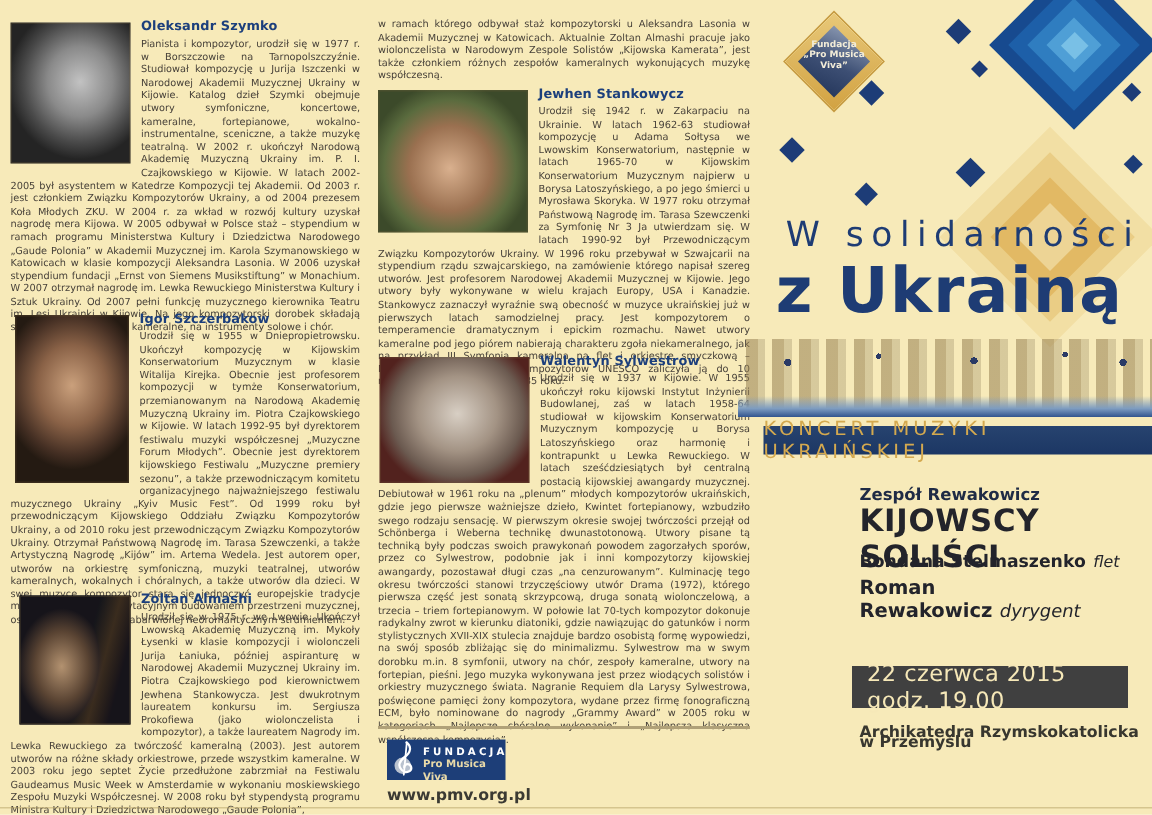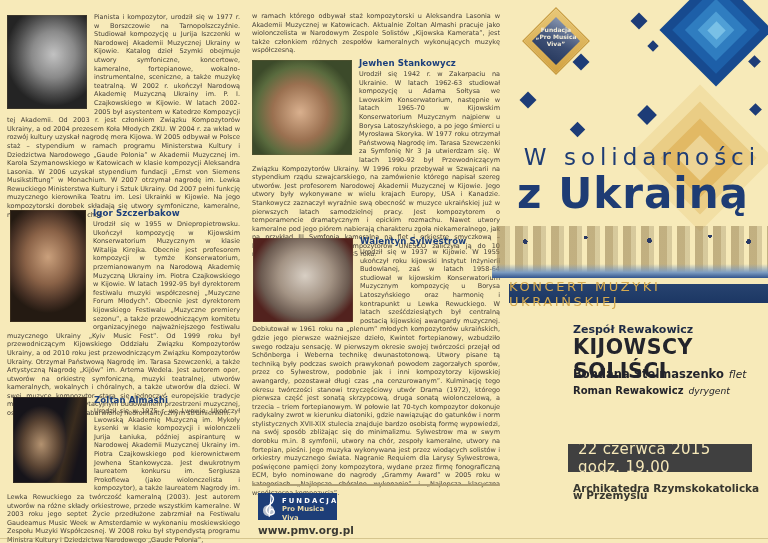--- a/index.html
+++ b/index.html
@@ -81,39 +81,40 @@
   
   #band{position:absolute; left:17px; right:0; top:284px; height:19px;
     background:linear-gradient(#27436f,#1c3764);
     display:flex; align-items:center; justify-content:center;}
   #band span{font-size:13px; letter-spacing:2.6px; color:#d4a94f; font-weight:500;}
   
   .info{position:absolute; left:81px; color:#23242b;}
   #ens-label{top:323px; font-size:11px; font-weight:bold; color:#1f2b45;}
   #ens-name{top:335px; font-size:20.5px; letter-spacing:.5px; font-weight:600; color:#23242b;}
   #perf1{top:367px; font-size:11.5px; font-weight:bold;}
-  #perf2{top:385px; font-size:10px; font-weight:bold;}
+  #perf2{top:385px; font-size:13px; font-weight:bold;}
   .role{font-weight:normal; font-style:italic; font-size:.92em; margin-left:5px;}
   #datebanner{position:absolute; left:76px; top:444px; width:184px; height:28px;
     background:#404040; display:flex; align-items:center;}
   #datebanner span{margin-left:10px; font-size:15px; color:#f6e8b8; font-weight:500; letter-spacing:.3px;}
   .venue{position:absolute; left:81px; font-size:10.5px; font-weight:bold; color:#38372f;}
   #venue1{top:482px;} #venue2{top:489px;}
   #admission{position:absolute; left:81px; top:543px; font-size:10px; font-weight:bold;
     letter-spacing:.4px; color:#38372f;}
   #bottom-edge{position:absolute; left:0; right:0; bottom:4px; height:1px; background:rgba(180,160,100,.5);}
 </style>
 </head>
 <body>
 
 <div id="page">
 
   <div id="col1" class="col">
     <div class="bio" style="top:3px;height:200px;">
       <div class="photo ph-szymko"></div>
+      <h3>Oleksandr Szymko</h3>
       <p>Pianista i kompozytor, urodził się w 1977 r. w Borszczowie na Tarnopolszczyźnie. Studiował kompozycję u Jurija Iszczenki w Narodowej Akademii Muzycznej Ukrainy w Kijowie. Katalog dzieł Szymki obejmuje utwory symfoniczne, koncertowe, kameralne, fortepianowe, wokalno-instrumentalne, sceniczne, a także muzykę teatralną. W 2002 r. ukończył Narodową Akademię Muzyczną Ukrainy im. P. I. Czajkowskiego w Kijowie. W latach 2002-2005 był asystentem w Katedrze Kompozycji tej Akademii. Od 2003 r. jest członkiem Związku Kompozytorów Ukrainy, a od 2004 prezesem Koła Młodych ZKU. W 2004 r. za wkład w rozwój kultury uzyskał nagrodę mera Kijowa. W 2005 odbywał w Polsce staż – stypendium w ramach programu Ministerstwa Kultury i Dziedzictwa Narodowego „Gaude Polonia” w Akademii Muzycznej im. Karola Szymanowskiego w Katowicach w klasie kompozycji Aleksandra Lasonia. W 2006 uzyskał stypendium fundacji „Ernst von Siemens Musikstiftung” w Monachium. W 2007 otrzymał nagrodę im. Lewka Rewuckiego Ministerstwa Kultury i Sztuk Ukrainy. Od 2007 pełni funkcję muzycznego kierownika Teatru im. Lesi Ukrainki w Kijowie. Na jego kompozytorski dorobek składają się utwory symfoniczne, kameralne, na instrumenty solowe i chór.</p>
     </div>
     <div class="bio" style="top:198px;height:186px;">
       <div class="photo ph-szczerbakow"></div>
       <h3>Igor Szczerbakow</h3>
       <p>Urodził się w 1955 w Dniepropietrowsku. Ukończył kompozycję w Kijowskim Konserwatorium Muzycznym w klasie Witalija Kirejka. Obecnie jest profesorem kompozycji w tymże Konserwatorium, przemianowanym na Narodową Akademię Muzyczną Ukrainy im. Piotra Czajkowskiego w Kijowie. W latach 1992-95 był dyrektorem festiwalu muzyki współczesnej „Muzyczne Forum Młodych”. Obecnie jest dyrektorem kijowskiego Festiwalu „Muzyczne premiery sezonu”, a także przewodniczącym komitetu organizacyjnego najważniejszego festiwalu muzycznego Ukrainy „Kyiv Music Fest”. Od 1999 roku był przewodniczącym Kijowskiego Oddziału Związku Kompozytorów Ukrainy, a od 2010 roku jest przewodniczącym Związku Kompozytorów Ukrainy. Otrzymał Państwową Nagrodę im. Tarasa Szewczenki, a także Artystyczną Nagrodę „Kijów” im. Artema Wedela. Jest autorem oper, utworów na orkiestrę symfoniczną, muzyki teatralnej, utworów kameralnych, wokalnych i chóralnych, a także utworów dla dzieci. W swej muzyce kompozytor stara się jednoczyć europejskie tradycje muzyki sakralnej z medytacyjnym budowaniem przestrzeni muzycznej, ostatnio coraz bardziej zabarwionej neoromantycznym strumieniem.</p>
     </div>
     <div class="bio" style="top:385px;height:138px;">
       <div class="photo ph-almashi"></div>
       <h3>Zoltan Almashi</h3>

